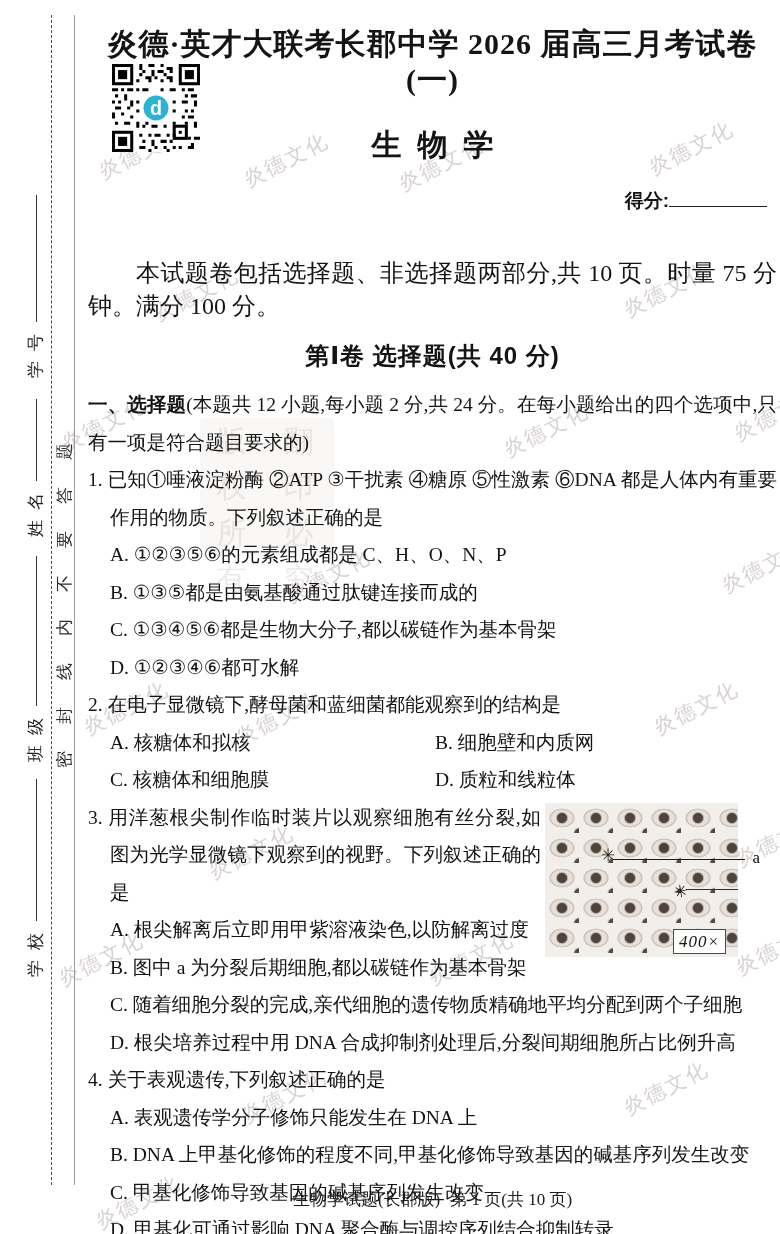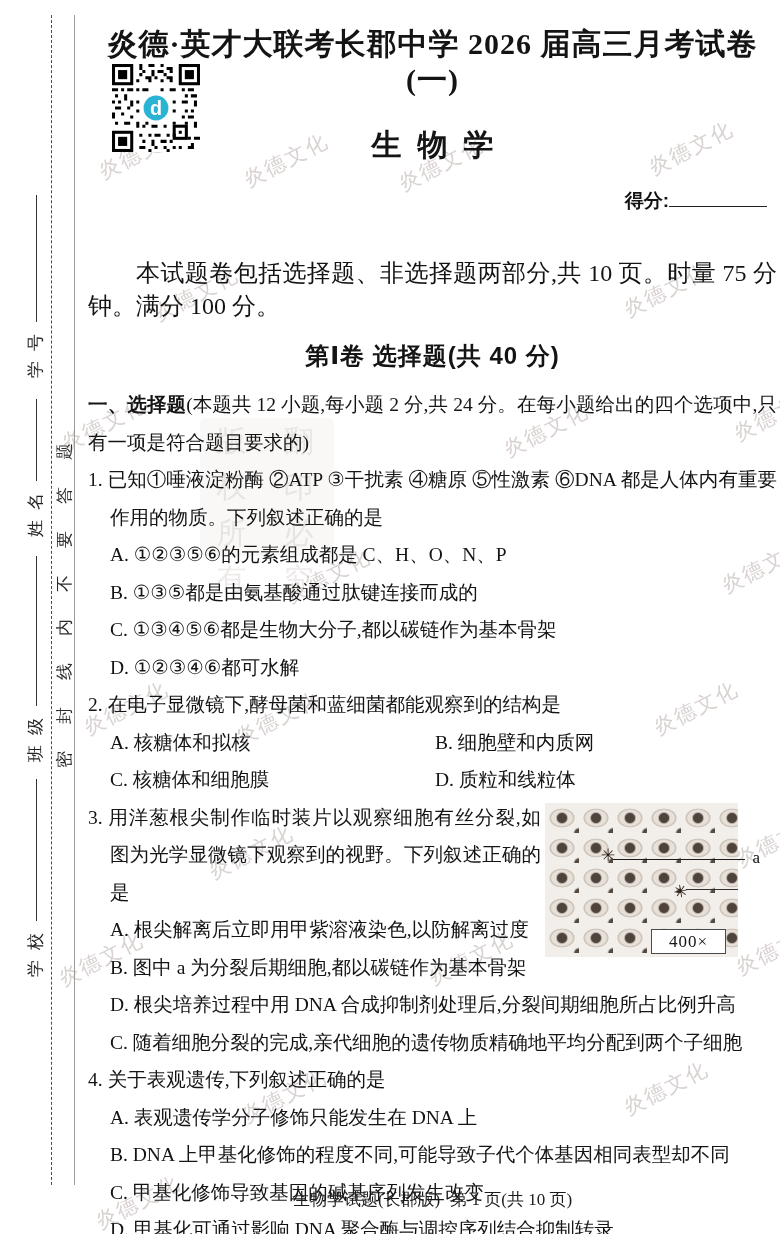--- a/index.html
+++ b/index.html
@@ -59,21 +59,21 @@
          radial-gradient(ellipse 16px 12px at 17px 15px, #e7e1da 0 10px, #c8bfb5 12px, #f2eee9 13px),
          radial-gradient(ellipse 16px 12px at 34px 30px, #e3dcd5 0 10px, #c3bab0 12px, #f2eee9 13px);
        background-size:34px 30px,34px 30px,23px 19px,34px 30px,34px 30px;}
   .fig .ln1{position:absolute;top:56px;left:68px;right:-7px;border-top:1.3px solid #1d1d1d;}
   .fig .lbl-a{position:absolute;top:45px;right:-22px;font-size:17px;line-height:20px;color:#111;}
   .fig .ln2{position:absolute;top:86px;right:0;width:52px;border-top:1.2px solid #333;}
   .fig .mito{position:absolute;font-family:"DejaVu Sans",sans-serif;color:#241a12;font-size:17px;line-height:17px;}
   .fig .mito1{left:56px;top:44px;}
   .fig .mito2{left:128px;top:80px;transform:rotate(35deg);}
   .fig .mag{position:absolute;right:12px;bottom:3px;background:#fff;border:1px solid #4a4a4a;
-            padding:0 17px;font-size:17px;line-height:23px;letter-spacing:1px;}
+            padding:0 5px;font-size:17px;line-height:23px;letter-spacing:1px;font-style:italic;}
 
   
   .footer{position:absolute;top:1188px;left:88px;width:689px;text-align:center;font-size:17px;color:#1c1c1c;}
   .footer .doc{margin-right:10px;}
 </style>
 </head>
 <body>
 
 <div id="page">
 
@@ -191,30 +191,30 @@
           <div class="ln1"></div>
           <div class="ln2"></div>
           <span class="lbl-a">a</span>
           <span class="mag">400×</span>
         </div>
         <p class="stem">
           <span class="qnum">3.</span><span>用洋葱根尖制作临时装片以观察细胞有丝分裂,如图为光学显微镜下观察到的视野。下列叙述正确的是</span>
         </p>
         <span class="opt">A. 根尖解离后立即用甲紫溶液染色,以防解离过度</span>
         <span class="opt">B. 图中 a 为分裂后期细胞,都以碳链作为基本骨架</span>
+        <span class="opt">C. 随着细胞分裂的完成,亲代细胞的遗传物质精确地平均分配到两个子细胞</span>
         <span class="opt">D. 根尖培养过程中用 DNA 合成抑制剂处理后,分裂间期细胞所占比例升高</span>
-        <span class="opt">C. 随着细胞分裂的完成,亲代细胞的遗传物质精确地平均分配到两个子细胞</span>
       </div>
 
       <div class="question">
         <p class="stem">
           <span class="qnum">4.</span><span>关于表观遗传,下列叙述正确的是</span>
         </p>
         <span class="opt">A. 表观遗传学分子修饰只能发生在 DNA 上</span>
-        <span class="opt">B. DNA 上甲基化修饰的程度不同,可能导致子代个体基因相同表型却不同</span>
+        <span class="opt">B. DNA 上甲基化修饰的程度不同,甲基化修饰导致基因的碱基序列发生改变</span>
         <span class="opt">C. 甲基化修饰导致基因的碱基序列发生改变</span>
         <span class="opt">D. 甲基化可通过影响 DNA 聚合酶与调控序列结合抑制转录</span>
       </div>
 
     </div>
   </div>
 
   <div class="footer">
     <span class="doc">生物学试题(长郡版)</span><span>第 1 页(共 10 页)</span>
   </div>

